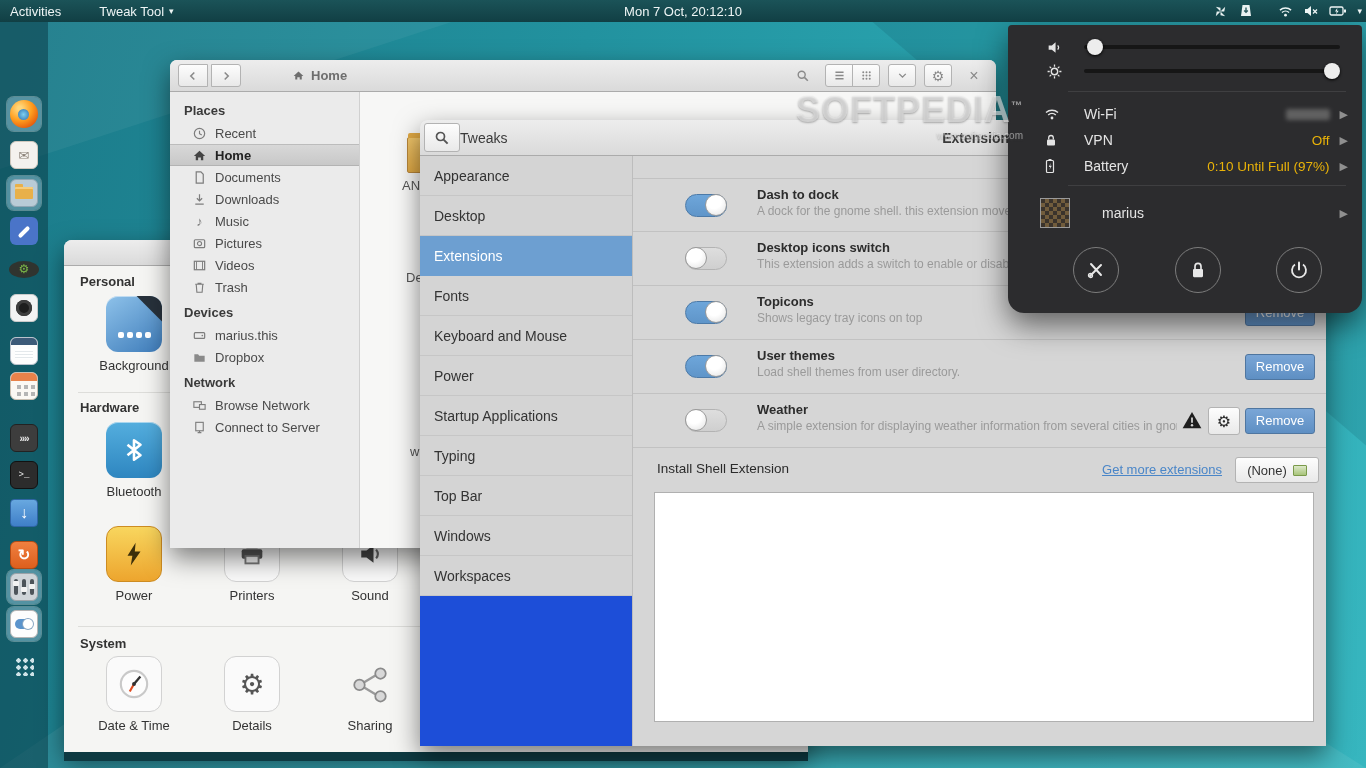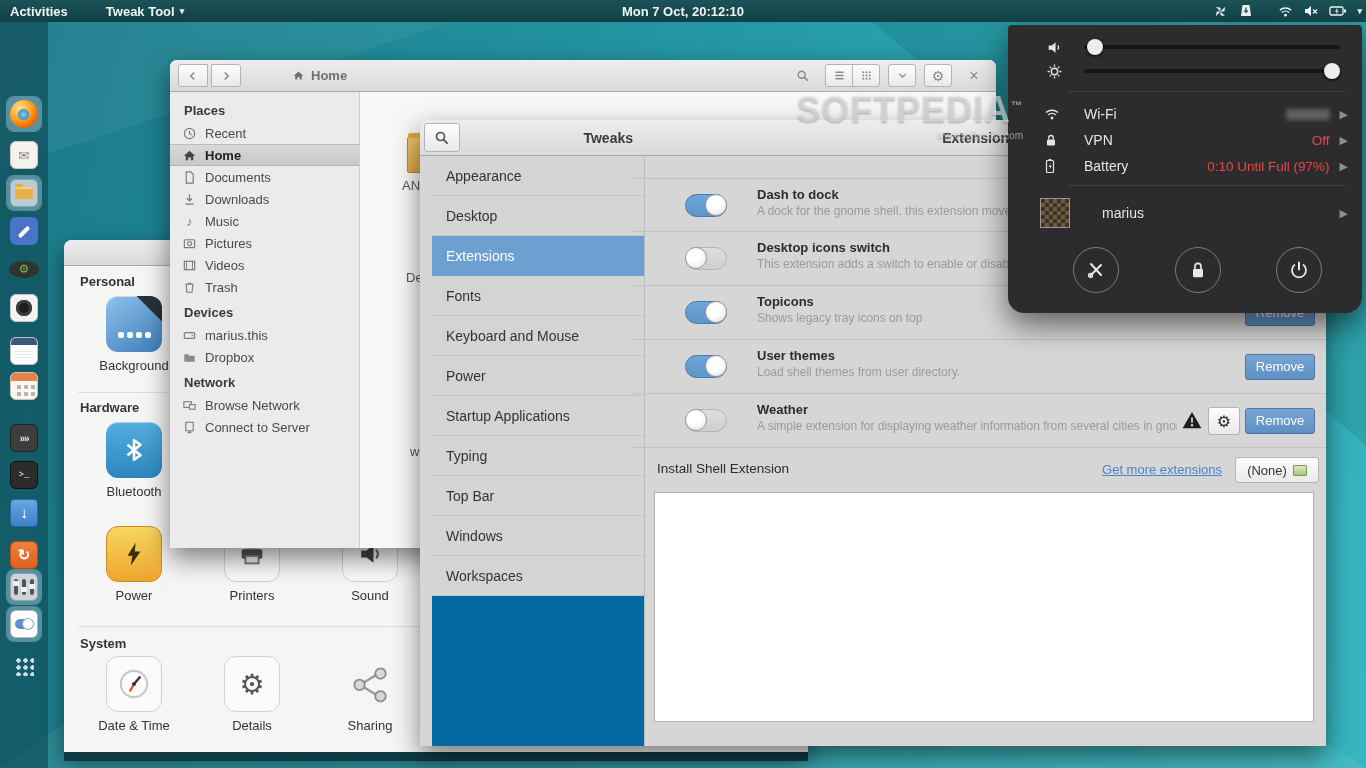--- a/index.html
+++ b/index.html
@@ -7,21 +7,21 @@
 body{font-family:"Liberation Sans",sans-serif;position:relative;background:#1f8d9b}
 .screen{position:absolute;inset:0;overflow:hidden}
 
 
 .wall{position:absolute;inset:0;background:linear-gradient(105deg,#1b7a89 0%,#22929f 38%,#2aa5b0 66%,#37b6bf 100%)}
 .wall .t1{position:absolute;inset:0;background:rgba(255,255,255,.07);clip-path:polygon(0 100%,48% 42%,100% 100%)}
 .wall .t2{position:absolute;inset:0;background:rgba(0,40,55,.12);clip-path:polygon(62% 0,100% 0,100% 58%)}
 .wall .t3{position:absolute;inset:0;background:rgba(255,255,255,.05);clip-path:polygon(0 0,38% 0,0 22%)}
 
 
-.topbar{position:absolute;left:0;top:0;width:1366px;height:22px;background:linear-gradient(#1b5358,#113f44);z-index:70;display:flex;align-items:center;color:#eef5f5;font-size:13px;font-weight:bold}
+.topbar{position:absolute;left:0;top:0;width:1366px;height:22px;background:linear-gradient(#1b5358,#113f44);z-index:70;display:flex;align-items:center;color:#eef5f5;font-size:13px;font-weight:normal}
 .tb-item{display:flex;align-items:center;height:22px;padding:0 10px;gap:5px}
 .tb-clock{position:absolute;left:50%;transform:translateX(-50%)}
 .tb-right{position:absolute;right:4px;display:flex;align-items:center;gap:10px;height:22px}
 .tb-caret{font-size:9px}
 
 
 .dock{position:absolute;left:0;top:22px;width:48px;height:746px;background:rgba(11,62,72,.55);z-index:40}
 .dock-item{position:absolute;left:7px;width:34px;height:34px;display:flex;align-items:center;justify-content:center;border-radius:7px}
 .dock-item.run{background:rgba(165,212,232,.45);box-shadow:0 0 0 1px rgba(255,255,255,.3)}
 .tile-s{width:28px;height:28px;border-radius:6px;display:flex;align-items:center;justify-content:center;font-size:13px}
@@ -83,42 +83,42 @@
 .nau-head{height:32px;border-radius:7px 7px 0 0;display:flex;align-items:center;padding:0 8px;gap:4px}
 .nav-btn{width:30px;height:23px}
 .nav-btn.b1{border-radius:3px 0 0 3px}
 .nav-btn.b2{border-radius:0 3px 3px 0;margin-left:-1px}
 .loc-btn{height:23px;padding:0 10px;gap:6px;margin-left:36px;color:#6e6e6e;font-size:13px;font-weight:bold;background:transparent;border:1px solid transparent}
 .nau-tools{margin-left:auto;display:flex;align-items:center;gap:8px}
 .tool-btn{width:28px;height:23px;font-size:13px}
 .flat{background:transparent;border-color:transparent}
 .nau-side{position:absolute;left:0;top:32px;width:190px;bottom:0;background:#ebebeb;border-right:1px solid #d0d0d0;padding-top:4px}
 .side-h{font-weight:bold;font-size:13px;color:#3a3a3a;padding:7px 0 4px 14px}
-.side-i{display:flex;align-items:center;gap:8px;height:22px;padding-left:12px;font-size:13px;color:#4a4a4a}
+.side-i{display:flex;align-items:center;gap:8px;height:22px;padding-left:22px;font-size:13px;color:#4a4a4a}
 .side-i.sel{background:linear-gradient(#d8d8d8,#c8c8c8);border-top:1px solid #bcbcbc;border-bottom:1px solid #b3b3b3;color:#222;font-weight:bold}
 .nau-content{position:absolute;left:190px;top:32px;right:0;bottom:0;background:#f7f7f6}
 .frag-label{position:absolute;font-size:13px;color:#555}
 .xml-file{position:absolute;width:30px;height:38px;background:#fdfdfd;border:1px solid #b9b9b9;font-family:"Liberation Mono",monospace;font-size:6px;color:#777;padding:2px;line-height:1.4}
 .bfolder{position:absolute;width:44px;height:27px;background:linear-gradient(#7fb3dc,#5590c4);border:1px solid #4577a8;border-radius:2px}
 .bfolder::before{content:"";position:absolute;left:0;top:-4px;width:16px;height:4px;background:#5590c4;border-radius:2px 2px 0 0}
 .btile{position:absolute;width:60px;height:40px;background:linear-gradient(#a8c8e4,#6f9fcc);border:1px solid #57猫?}
 </style>
 <style>
 
 .btile{border:1px solid #577fa8;border-radius:3px}
 .tanfolder{position:absolute;width:56px;height:36px;background:linear-gradient(#f0c56a,#dfa844);border:1px solid #b8863a;border-radius:2px}
 .tanfolder::before{content:"";position:absolute;left:0;top:-5px;width:20px;height:5px;background:#dfa844;border-radius:2px 2px 0 0}
 
 
 .tweaks{left:420px;top:120px;width:906px;height:626px;background:#d6d6d6;border-radius:7px 7px 0 0;z-index:30}
 .tw-head{height:36px;border-radius:7px 7px 0 0;position:relative}
 .tw-search{position:absolute;left:4px;top:3px;width:36px;height:29px}
-.tw-title{position:absolute;left:40px;top:0;width:173px;height:36px;line-height:36px;text-align:right;font-weight:bold;font-size:14px;color:#3a3a3a}
+.tw-title{position:absolute;left:40px;top:0;width:173px;height:36px;line-height:36px;text-align:left;font-weight:normal;font-size:14px;color:#3a3a3a}
 .tw-ptitle{position:absolute;left:213px;right:0;top:0;height:36px;line-height:36px;text-align:center;font-weight:bold;font-size:14px;color:#3a3a3a}
-.tw-side{position:absolute;left:12px;top:36px;width:213px;bottom:0;background:#0369a1;border-right:1px solid #bdbdbd}
+.tw-side{position:absolute;left:0;top:36px;width:213px;bottom:0;background:#1d4ed8;border-right:1px solid #bdbdbd}
 .tw-si{height:40px;line-height:40px;padding-left:14px;font-size:14px;color:#333;border-bottom:1px solid #c6c6c6;background:#d4d4d4}
 .tw-si.sel{background:#6d9fd1;color:#fff;border-bottom-color:#6d9fd1}
 .tw-main{position:absolute;left:213px;top:36px;right:0;bottom:0}
 .ext-row{position:absolute;left:0;right:0;height:54px;border-bottom:1px solid #c2c2c2}
 .ext-row.first{border-top:1px solid #c2c2c2}
 .ext-name{position:absolute;left:124px;top:8px;font-size:13px;font-weight:bold;color:#2c2c2c}
 .ext-desc{position:absolute;left:124px;top:25px;font-size:12px;color:#9a9a9a;width:420px;white-space:nowrap;overflow:hidden}
 .toggle{position:absolute;left:52px;top:15px;width:42px;height:23px;border-radius:12px}
 .toggle .knob{position:absolute;top:-1px;width:22px;height:22px;border-radius:50%;background:radial-gradient(circle at 40% 32%,#fff 40%,#e0e0e0);border:1px solid #9a9a9a}
 .toggle.on{background:linear-gradient(#6ea6da,#5f95c9);border:1px solid #4c7aa8}
@@ -140,21 +140,21 @@
 .m-sliderrow{position:absolute;left:0;right:0;height:24px}
 .m-sicon{position:absolute;left:36px;top:2px;width:20px;height:20px;display:flex;align-items:center;justify-content:center}
 .m-track{position:absolute;left:76px;right:22px;top:10px;height:4px;border-radius:2px;background:#161616}
 .m-fill{height:100%;background:#4a90d9;border-radius:2px}
 .m-knob{position:absolute;top:-6px;width:16px;height:16px;border-radius:50%;background:#ededed;box-shadow:0 1px 3px #000}
 .m-sep{position:absolute;left:60px;right:16px;height:1px;background:#3f3f41}
 .m-item{position:absolute;left:0;right:0;height:26px;display:flex;align-items:center;padding:0 14px 0 36px;gap:0}
 .m-ic{width:24px;display:flex;justify-content:flex-start}
 .m-label{margin-left:16px}
 .m-spacer{flex:1}
-.m-value{color:#ef4444;font-size:13.5px;margin-right:10px}
+.m-value{color:#eab308;font-size:13.5px;margin-right:10px}
 .m-arrow{color:#8f8f8f;font-size:11px}
 .m-blur{width:44px;height:11px;margin-right:10px;background:#6e6e6e;border-radius:2px;filter:blur(2px);opacity:.8}
 .avatar{width:30px;height:30px;border:1px solid #9a9a9a;background:#3a332c;background-image:linear-gradient(45deg,rgba(150,120,70,.6) 25%,transparent 25%,transparent 75%,rgba(150,120,70,.6) 75%),linear-gradient(45deg,rgba(150,120,70,.6) 25%,transparent 25%,transparent 75%,rgba(150,120,70,.6) 75%);background-size:8px 8px;background-position:0 0,4px 4px}
 .m-btn{position:absolute;top:222px;width:46px;height:46px;border:1px solid #7c7c7c;border-radius:50%;display:flex;align-items:center;justify-content:center}
 
 
 .wm{position:absolute;left:796px;top:92px;z-index:80;pointer-events:none;color:rgba(238,238,238,.55);text-shadow:0 1px 2px rgba(80,80,80,.45)}
 .wm-big{font-size:36px;font-weight:bold;letter-spacing:1px;line-height:1}
 .wm-tm{font-size:11px;vertical-align:super}
 .wm-url{font-size:10px;text-align:right;margin-top:2px;color:rgba(238,238,238,.5)}

